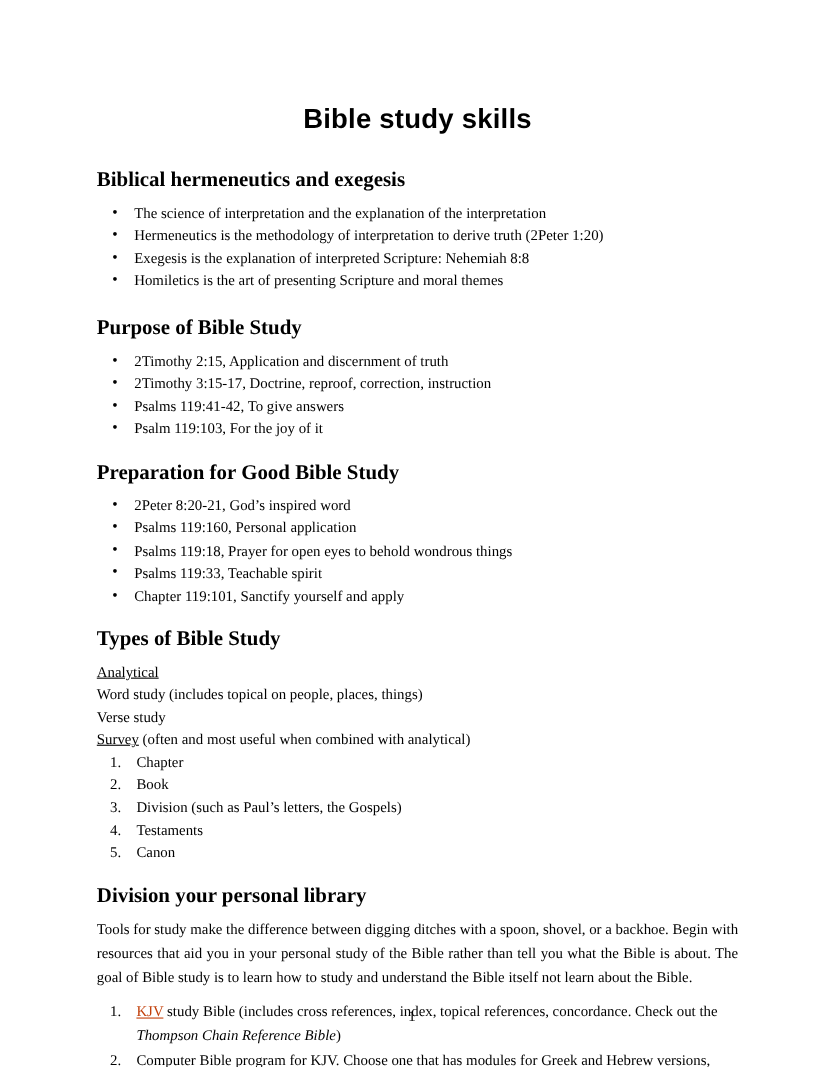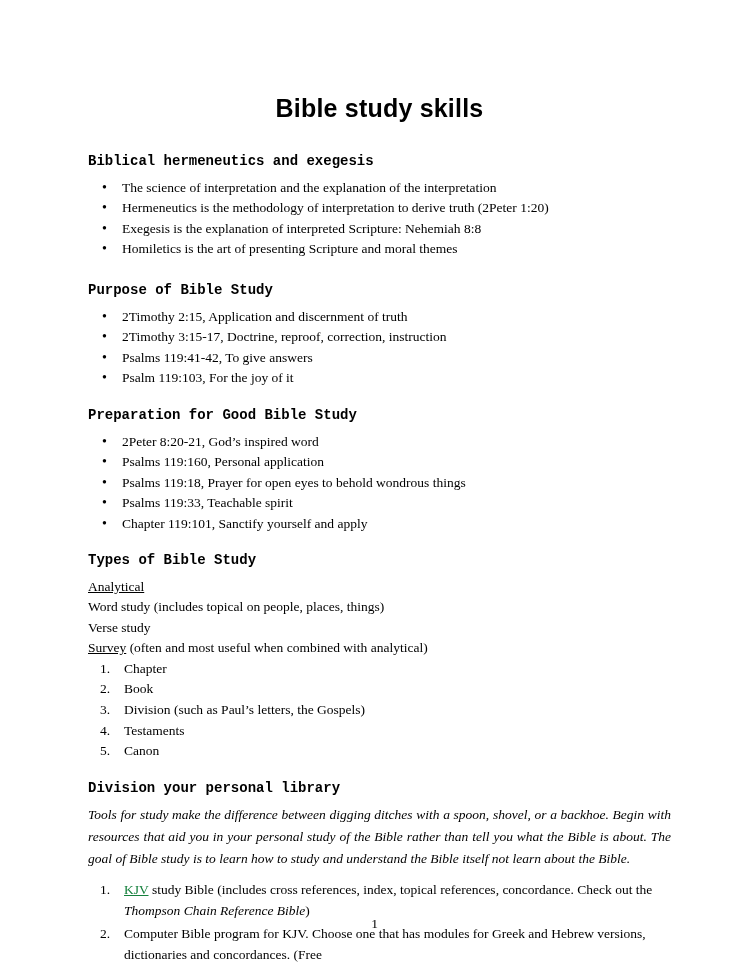--- a/index.html
+++ b/index.html
@@ -26,23 +26,23 @@
   }
   .doc-title {
     text-align: center;
     font-family: "Liberation Sans", sans-serif;
     font-weight: bold;
     font-size: 25px;
     margin: 22px 0 30px 0;
     letter-spacing: 0.2px;
   }
   h2.section {
-    font-family: Liberation Mono, monospace;
+    font-family: Liberation Serif, serif;
     font-weight: bold;
-    font-size: 14px;
+    font-size: 19px;
     margin: 0 0 8px 0;
     line-height: 1.2;
   }
   .section-block { margin-bottom: 18px; }
   .gap-top { margin-top: 22px; }
   ul.bullets {
     list-style: none;
     margin: 0;
     padding: 0;
   }
@@ -82,21 +82,20 @@
     content: counter(numitem) ".";
     position: absolute;
     left: 12px;
     top: 0;
   }
   .para {
     font-size: 13.5px;
     line-height: 1.6;
     margin: 0 0 10px 0;
     text-align: justify;
-    font-style: italic;
   }
   ol.lib {
     list-style: none;
     margin: 0;
     padding: 0;
     counter-reset: libitem;
   }
   ol.lib > li {
     font-size: 13.5px;
     line-height: 1.58;
@@ -106,21 +105,21 @@
     margin-bottom: 1px;
   }
   ol.lib > li:before {
     content: counter(libitem) ".";
     position: absolute;
     left: 12px;
     top: 0;
   }
   i, .it { font-style: italic; }
   a.link {
-    color: #15803d;
+    color: #c2410c;
     text-decoration: underline;
     text-align: right;
   }
   .page-number {
     position: absolute;
     bottom: 38px;
     left: 0;
     width: 749px;
     text-align: center;
     font-size: 13.5px;

